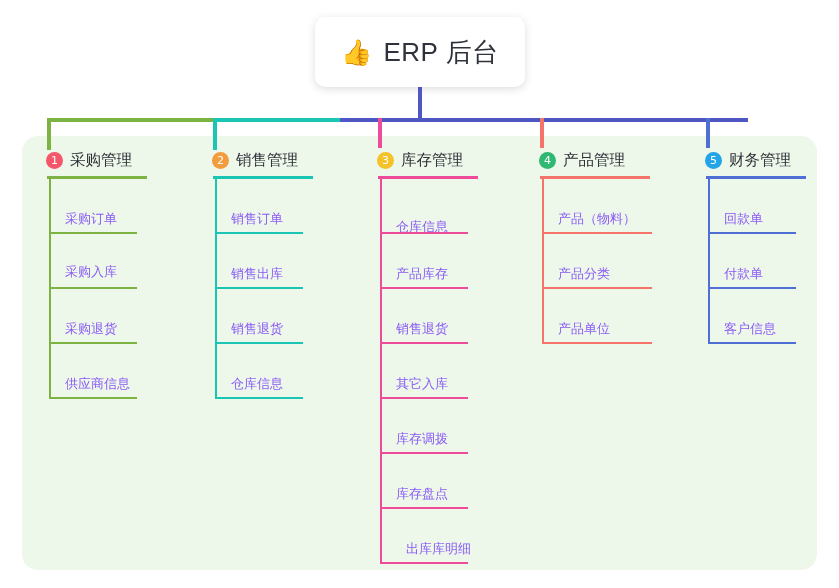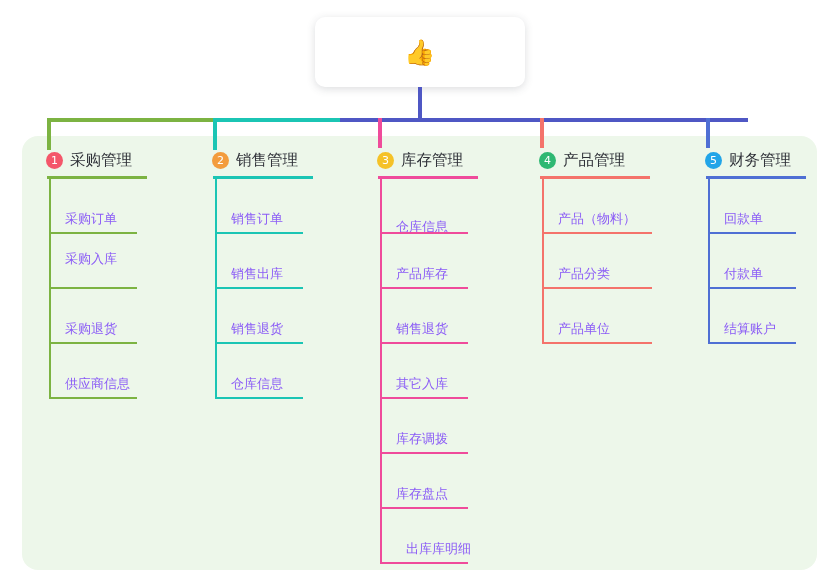--- a/index.html
+++ b/index.html
@@ -54,20 +54,21 @@
   .leaf-connector{position:absolute;width:2px;}
 </style>
 </head>
 <body>
 
 <div id="stage">
 
   <div class="root-box">
     <div class="root-inner">
       <span class="thumb-icon">👍</span>
+      <span class="root-title">ERP 后台</span>
     </div>
   </div>
 
   <div class="panel"></div>
 
   <div id="connectors">
       <div class="vstem" style="left: 418px; top: 87px; height: 33px; background: rgb(79, 87, 196);"></div>
       <div class="hseg" style="left: 49px; top: 118px; width: 166px; background: rgb(124, 179, 66);"></div>
       <div class="hseg" style="left: 215px; top: 118px; width: 125px; background: rgb(27, 197, 180);"></div>
       <div class="hseg" style="left: 340px; top: 118px; width: 408px; background: rgb(79, 87, 196);"></div>
@@ -81,21 +82,21 @@
       <div class="col-head" style="left: 46px; top: 150px;">
         <span class="badge" style="background: rgb(244, 86, 106);">1</span>
         <span class="col-title">采购管理</span>
       </div>
       <div class="col-underline" style="left: 47px; top: 176px; width: 100px; background: rgb(124, 179, 66);"></div>
       <div class="leaf-connector" style="left: 49px; top: 179px; height: 218px; background: rgb(124, 179, 66);"></div>
       <div class="leaf" style="left: 59px; top: 210px;">
         <span class="leaf-label">采购订单</span>
       </div>
       <div class="leaf-underline" style="left: 49px; top: 232px; width: 88px; background: rgb(124, 179, 66);"></div>
-      <div class="leaf" style="left: 59px; top: 250px;">
+      <div class="leaf" style="left: 59px; top: 263px;">
         <span class="leaf-label">采购入库</span>
       </div>
       <div class="leaf-underline" style="left: 49px; top: 287px; width: 88px; background: rgb(124, 179, 66);"></div>
       <div class="leaf" style="left: 59px; top: 320px;">
         <span class="leaf-label">采购退货</span>
       </div>
       <div class="leaf-underline" style="left: 49px; top: 342px; width: 88px; background: rgb(124, 179, 66);"></div>
       <div class="leaf" style="left: 59px; top: 375px;">
         <span class="leaf-label">供应商信息</span>
       </div>
@@ -182,18 +183,18 @@
       <div class="leaf-connector" style="left: 708px; top: 179px; height: 163px; background: rgb(79, 111, 212);"></div>
       <div class="leaf" style="left: 718px; top: 210px;">
         <span class="leaf-label">回款单</span>
       </div>
       <div class="leaf-underline" style="left: 708px; top: 232px; width: 88px; background: rgb(79, 111, 212);"></div>
       <div class="leaf" style="left: 718px; top: 265px;">
         <span class="leaf-label">付款单</span>
       </div>
       <div class="leaf-underline" style="left: 708px; top: 287px; width: 88px; background: rgb(79, 111, 212);"></div>
       <div class="leaf" style="left: 718px; top: 320px;">
-        <span class="leaf-label">结算账户</span>
+        <span class="leaf-label">客户信息</span>
       </div>
       <div class="leaf-underline" style="left: 708px; top: 342px; width: 88px; background: rgb(79, 111, 212);"></div>
     </div>
 
 </div>
 
 </body></html>

